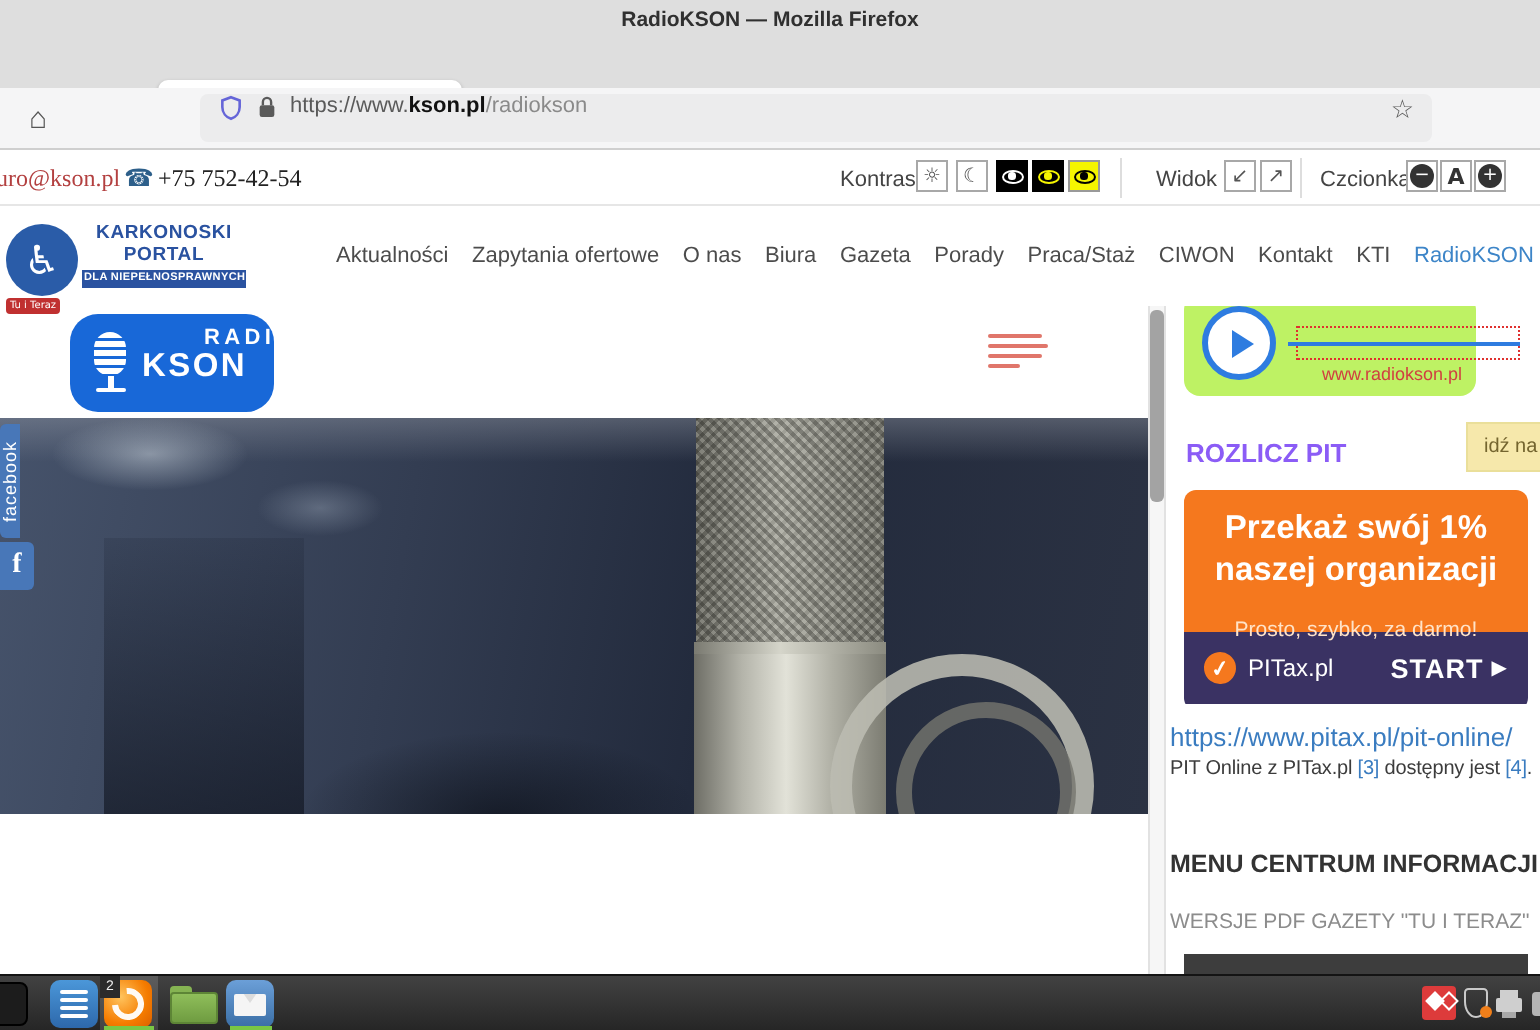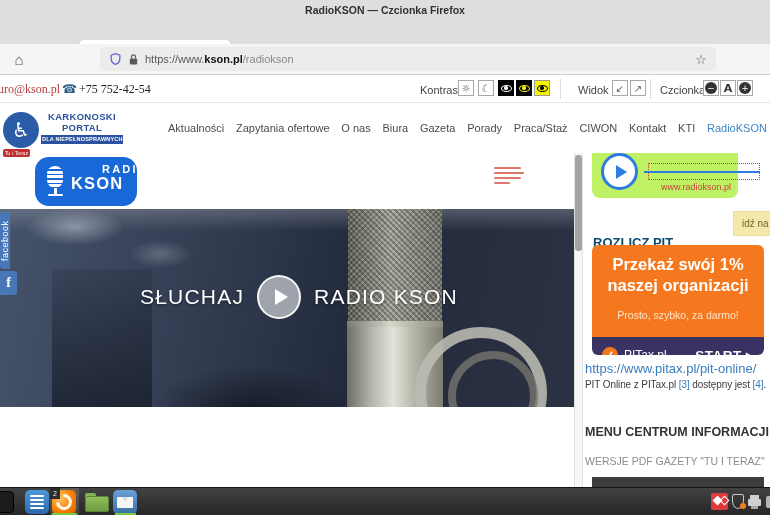--- a/index.html
+++ b/index.html
@@ -23,21 +23,21 @@
   .tab2-fav{font-size:11px;color:#3d5a80;line-height:1;}
   .tab2-label{flex:1;overflow:hidden;white-space:nowrap;}
   .newtab{position:absolute;left:237px;top:23px;width:18px;height:18px;display:flex;
           align-items:center;justify-content:center;font-size:14px;color:#444;}
 
   .urltoolbar{position:absolute;left:0;top:44px;width:770px;height:31px;background:#f5f5f6;
               border-bottom:1px solid #cfcfcf;}
   .home-btn{position:absolute;left:8px;top:4px;width:22px;height:22px;display:flex;
             align-items:center;justify-content:center;font-size:15px;color:#555;}
   .urlfield{position:absolute;left:100px;top:3px;width:616px;height:24px;background:#ececed;
-            border-radius:4px;display:flex;align-items:center;padding:0 9px;gap:6px;}
+            border-radius:4px;display:flex;padding:0 9px;gap:6px;}
   .url-text{font-size:11px;white-space:nowrap;}
   .url-prefix{color:#5a5a5a;} .url-domain{color:#111;font-weight:700;} .url-path{color:#8a8a8a;}
   .star{margin-left:auto;font-size:13px;color:#5a5a5a;}
 
   
   .page{position:absolute;left:0;top:75px;width:770px;height:412px;background:#fff;overflow:hidden;}
 
   .site-topbar{position:absolute;left:0;top:0;width:770px;height:28px;border-bottom:1px solid #e6e6e6;}
   .email{position:absolute;left:-2px;top:7px;font-family:"Liberation Serif",serif;
          font-size:12px;color:#b34040;}
@@ -142,27 +142,27 @@
   .player{position:absolute;left:9px;top:-6px;width:146px;height:51px;background:#bef264;
           border-radius:8px;}
   .play-circle{position:absolute;left:9px;top:6px;width:37px;height:37px;border-radius:50%;
                background:#fff;border:3px solid #2e7ce0;display:flex;align-items:center;
                justify-content:center;}
   .play-tri{width:0;height:0;border-left:11px solid #2e7ce0;border-top:7px solid transparent;
             border-bottom:7px solid transparent;margin-left:3px;}
   .progress-line{position:absolute;left:52px;top:24px;width:116px;height:2px;background:#2e7ce0;}
   .dotted-box{position:absolute;left:56px;top:16px;width:112px;height:17px;border:1px dotted #e03030;}
   .player-url{position:absolute;right:7px;top:35px;font-size:9px;color:#d04040;}
-  .rozlicz{position:absolute;left:10px;top:66px;font-size:13px;font-weight:700;color:#0c4a6e;margin-top:16px;}
+  .rozlicz{position:absolute;left:10px;top:66px;font-size:13px;font-weight:700;color:#8b5cf6;}
   .goto-btn{position:absolute;left:150px;top:58px;width:70px;height:25px;background:#f6e8ab;
             border:1px solid #eadf9a;font-size:10px;color:#74652f;display:flex;align-items:center;
             padding-left:8px;white-space:nowrap;}
   .banner{position:absolute;left:9px;top:92px;width:172px;height:110px;border-radius:6px;
           overflow:hidden;cursor:pointer;}
-  .banner-orange{height:92px;background:#f5781e;color:#fff;text-align:center;padding-top:9px;}
+  .banner-orange{height:71px;background:#f5781e;color:#fff;text-align:center;padding-top:9px;}
   .bo1,.bo2{font-size:16.5px;font-weight:700;line-height:1.25;}
   .bo3{font-size:10.5px;color:#ffe3c8;margin-top:14px;}
   .banner-navy{height:36px;background:#3a3263;display:flex;align-items:center;padding:0 10px;
                gap:6px;color:#fff;}
   .pitax-logo{width:16px;height:16px;border-radius:50%;background:#f5781e;color:#fff;font-size:11px;
               font-weight:700;display:flex;align-items:center;justify-content:center;
               transform:rotate(-8deg);}
   .pitax-name{font-size:12px;}
   .banner-start{margin-left:auto;font-size:13.5px;font-weight:700;letter-spacing:.5px;
                 display:flex;align-items:center;gap:4px;}
@@ -219,21 +219,21 @@
   .printer-out{position:absolute;left:751px;top:18px;width:7px;height:3px;background:#a8a8a8;}
   .tray-part{position:absolute;left:766px;top:8px;width:6px;height:12px;background:#b5b5b5;
              border-radius:2px 0 0 2px;}
 </style>
 </head>
 <body>
 
 <div class="screen">
 
   <div class="titlebar">
-    <span>RadioKSON — Czcionka Firefox</span>
+    <span>RadioKSON — Mozilla Firefox</span>
   </div>
 
   <div class="tabbar">
     <div class="tab1">
       <span class="tab1-label">nie Andrzej Bu</span>
       <span class="tab1-fade"></span>
       <span class="tab-close">×</span>
     </div>
     <div class="tab2">
       <span class="tab2-fav">♿</span>
@@ -346,27 +346,20 @@
         <span class="hb4"></span>
     </div>
 
     <div class="photo">
       <div class="ph-monitor"></div>
       <div class="mic-grille"></div>
       <div class="mic-joint"></div>
       <div class="mic-body"></div>
       <div class="ring1"></div>
       <div class="ring2"></div>
-      <div class="hero-row">
-        <span class="hero-word">SŁUCHAJ</span>
-        <span class="hero-play">
-            <span class="hero-tri"></span>
-          </span>
-        <span class="hero-word">RADIO KSON</span>
-      </div>
     </div>
 
     <div class="facebook">
       <div class="fb-label">facebook</div>
       <div class="fb-f">f</div>
     </div>
 
     <div class="scrolltrack"></div>
     <div class="scrollthumb"></div>
 

